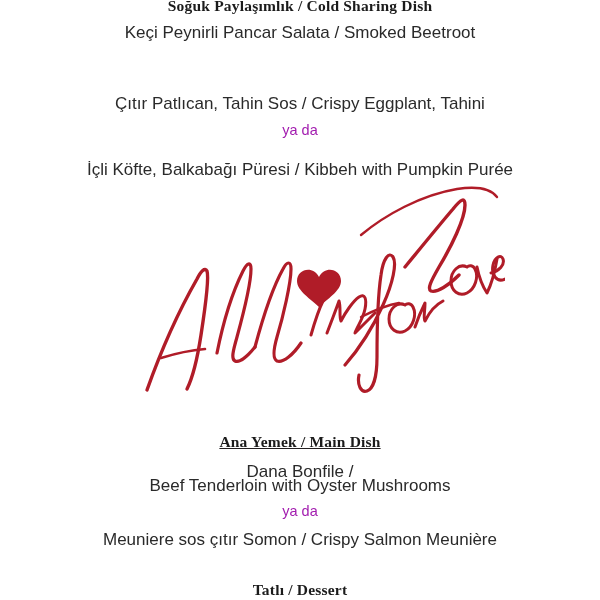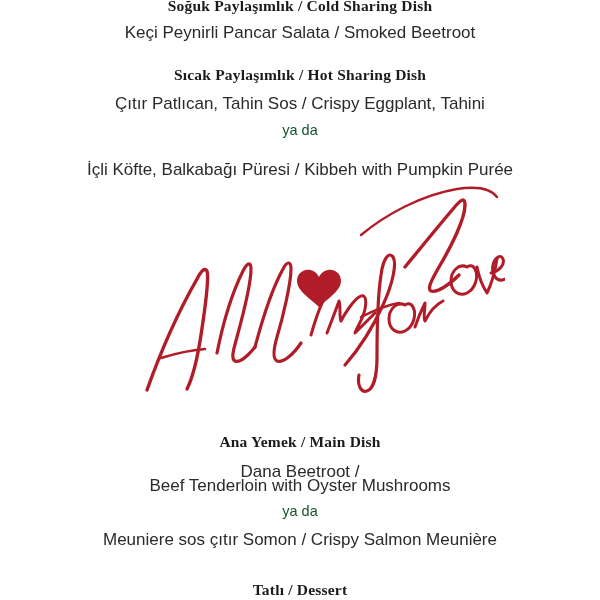--- a/index.html
+++ b/index.html
@@ -42,36 +42,36 @@
     font-family: "Liberation Sans", sans-serif;
     font-size: 17px;
     color: #2a2a2a;
     line-height: 1.45;
     font-weight: 400;
   }
 
   .connector {
     font-family: "Liberation Sans", sans-serif;
     font-size: 14.5px;
-    color: #14532d;
+    color: #a21caf;
     line-height: 1.45;
   }
 
   
   .block { position: absolute; left: 0; width: 600px; text-align: center; }
 
   #b-cold-title  { top: -3px; }
   #b-cold-item   { top: 21px; }
 
   #b-hot-title   { top: 66px; }
   #b-hot-item1   { top: 92px; }
   #b-hot-ya      { top: 120px; }
   #b-hot-item2   { top: 158px; }
 
-  #b-main-title  { top: 433px; }
+  #b-main-title  { top: 433px; text-decoration: underline; }
   #b-main-item1a { top: 460px; }
   #b-main-item1b { top: 474px; }
   #b-main-ya     { top: 501px; }
   #b-main-item2  { top: 528px; }
 
   #b-dessert-title { top: 581px; }
 
   
   .script-art {
     position: absolute;
@@ -89,23 +89,20 @@
 <div class="menu">
 
   <div class="block section" id="b-cold-title">
     <div class="section-title">Soğuk Paylaşımlık / Cold Sharing Dish</div>
   </div>
 
   <div class="block section" id="b-cold-item">
     <div class="item">Keçi Peynirli Pancar Salata / Smoked Beetroot</div>
   </div>
 
-  <div class="block section" id="b-hot-title">
-    <div class="section-title">Sıcak Paylaşımlık / Hot Sharing Dish</div>
-  </div>
 
   <div class="block section" id="b-hot-item1">
     <div class="item">Çıtır Patlıcan, Tahin Sos / Crispy Eggplant, Tahini</div>
   </div>
 
   <div class="block section" id="b-hot-ya">
     <div class="connector">ya da</div>
   </div>
 
   <div class="block section" id="b-hot-item2">
@@ -147,21 +144,21 @@
       </g>
     </svg>
 
   </div>
 
   <div class="block section" id="b-main-title">
     <div class="section-title">Ana Yemek / Main Dish</div>
   </div>
 
   <div class="block section" id="b-main-item1a">
-    <div class="item">Dana Beetroot /</div>
+    <div class="item">Dana Bonfile /</div>
   </div>
 
   <div class="block section" id="b-main-item1b">
     <div class="item">Beef Tenderloin with Oyster Mushrooms</div>
   </div>
 
   <div class="block section" id="b-main-ya">
     <div class="connector">ya da</div>
   </div>
 

